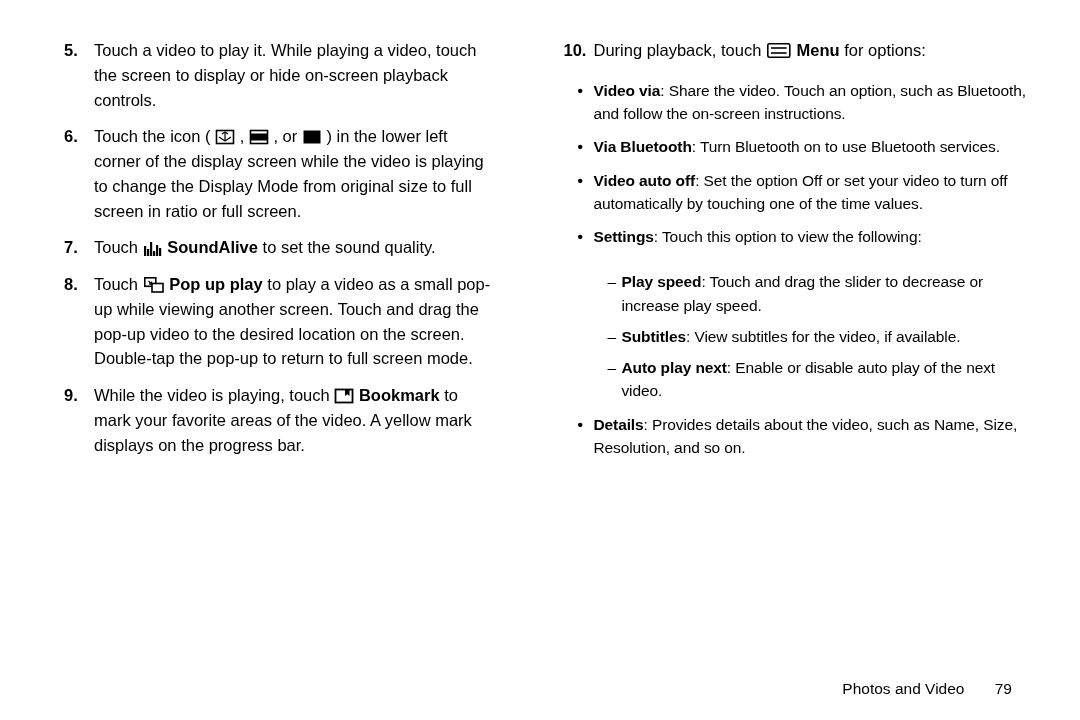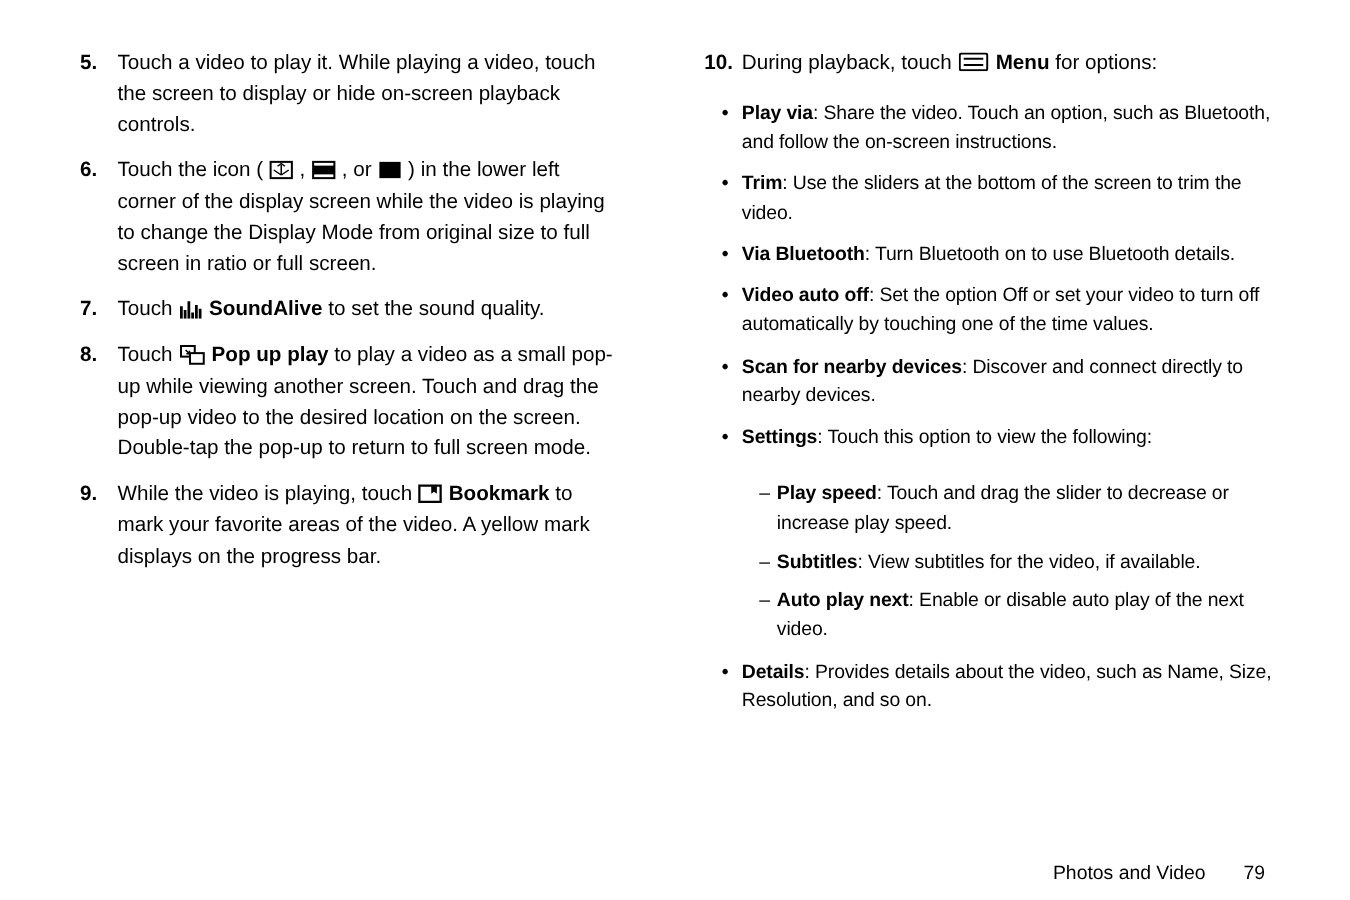--- a/index.html
+++ b/index.html
@@ -91,21 +91,21 @@
     position: absolute;
     left: 0;
   }
   .ref {
     margin: 4px 0 0 0;
     font-size: 16.5px;
   }
   .ref .ital { font-style: italic; }
   .footer {
     position: absolute;
-    bottom: 10px;
+    bottom: 20px;
     right: 68px;
     font-size: 15.5px;
     font-family: "Helvetica Neue", Arial, sans-serif;
   }
   .footer .pnum { margin-left: 26px; }
 </style>
 </head>
 <body>
 
 <svg width="0" height="0" style="position:absolute">
@@ -209,25 +209,23 @@
         <span>During playback, touch</span>
         <span class="inline-icon" style="width:26px;height:16px">
             <svg width="24" height="15">
               <use href="#ico-menu"></use>
             </svg>
           </span>
         <span class="bold">Menu</span><span> for options:</span>
       </li>
     </ol>
     <ul class="bullets">
-      <li><span class="bold">Play via</span><span>: Share the video. Touch an option, such as Bluetooth, and follow the on-screen instructions.</span></li>
-      <li><span class="bold">Trim</span><span>: Use the sliders at the bottom of the screen to trim the video.</span></li>
-      <li><span class="bold">Via Bluetooth</span><span>: Turn Bluetooth on to use Bluetooth details.</span></li>
+      <li><span class="bold">Video via</span><span>: Share the video. Touch an option, such as Bluetooth, and follow the on-screen instructions.</span></li>
+      <li><span class="bold">Via Bluetooth</span><span>: Turn Bluetooth on to use Bluetooth services.</span></li>
       <li><span class="bold">Video auto off</span><span>: Set the option Off or set your video to turn off automatically by touching one of the time values.</span></li>
-      <li><span class="bold">Scan for nearby devices</span><span>: Discover and connect directly to nearby devices.</span></li>
       <li><span class="bold">Settings</span><span>: Touch this option to view the following:</span>
         <ul class="dashes">
           <li><span class="bold">Play speed</span><span>: Touch and drag the slider to decrease or increase play speed.</span></li>
           <li><span class="bold">Subtitles</span><span>: View subtitles for the video, if available.</span></li>
           <li><span class="bold">Auto play next</span><span>: Enable or disable auto play of the next video.</span></li>
         </ul>
       </li>
       <li><span class="bold">Details</span><span>: Provides details about the video, such as Name, Size, Resolution, and so on.</span></li>
     </ul>
   </div>

